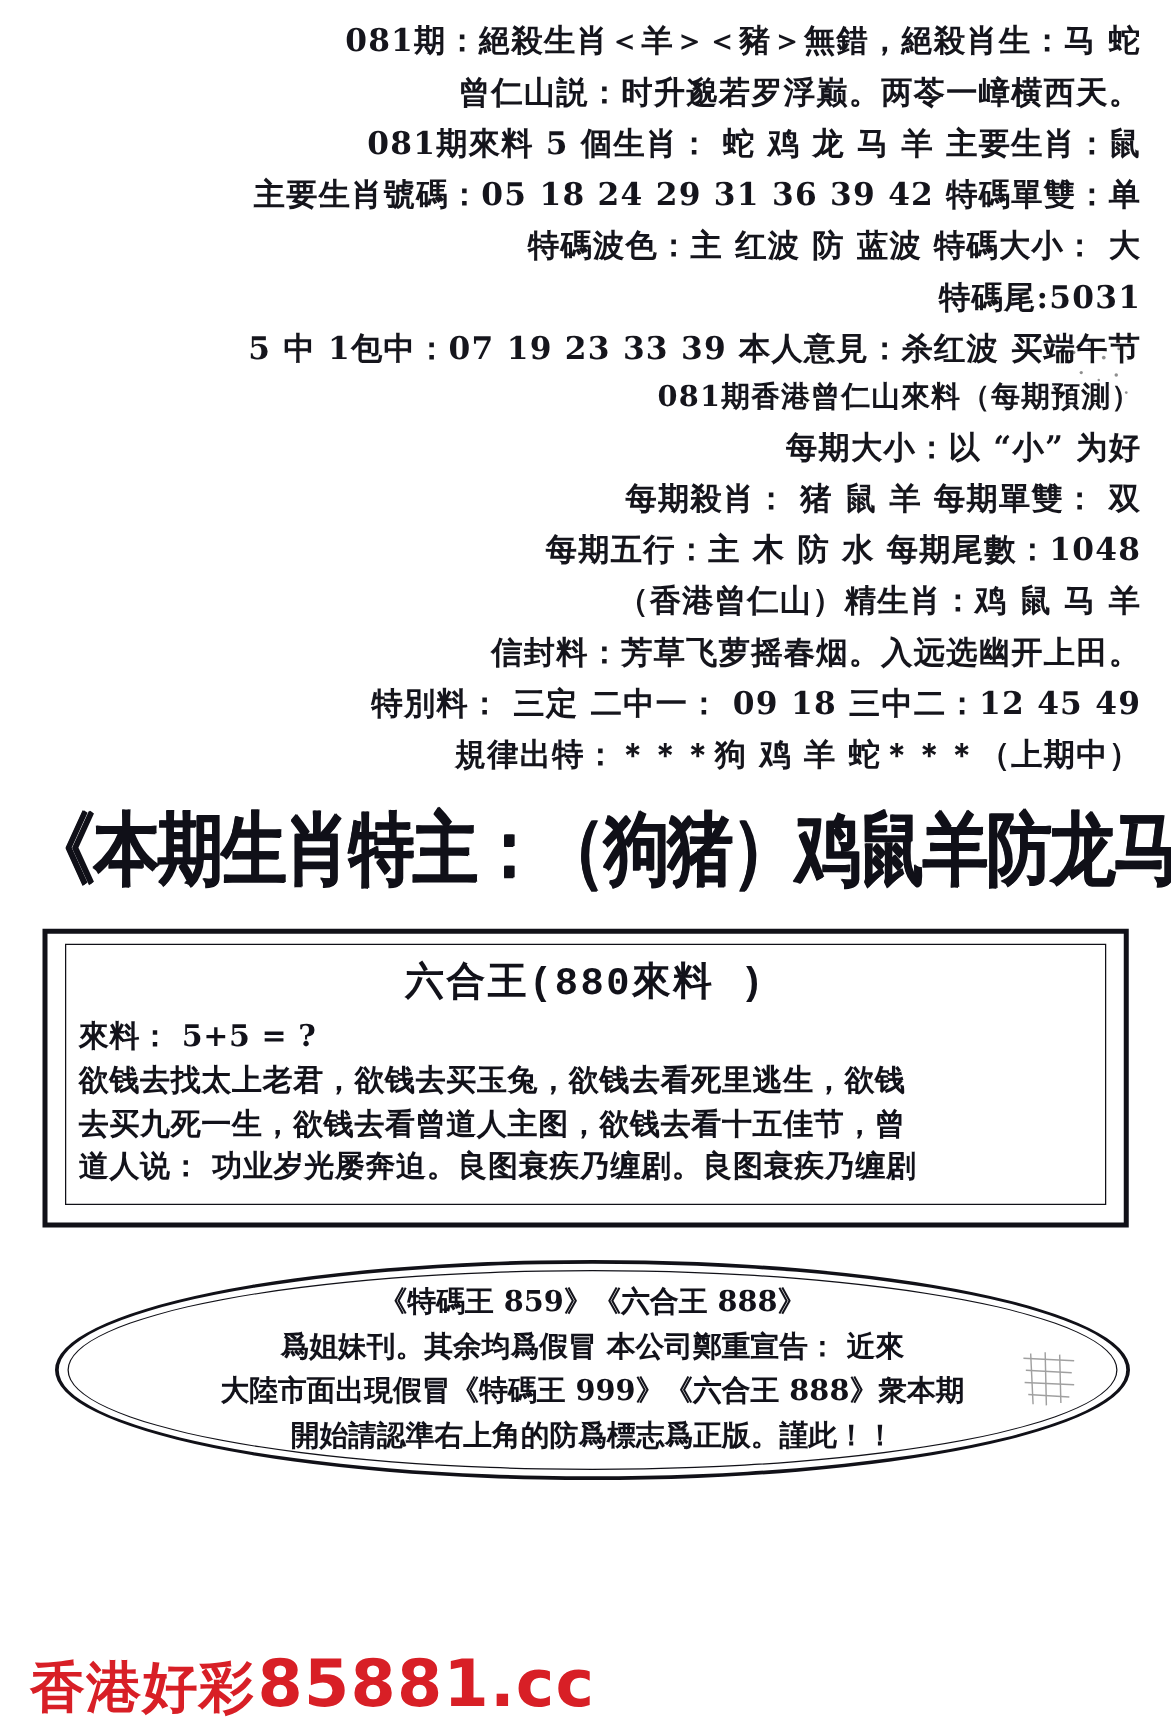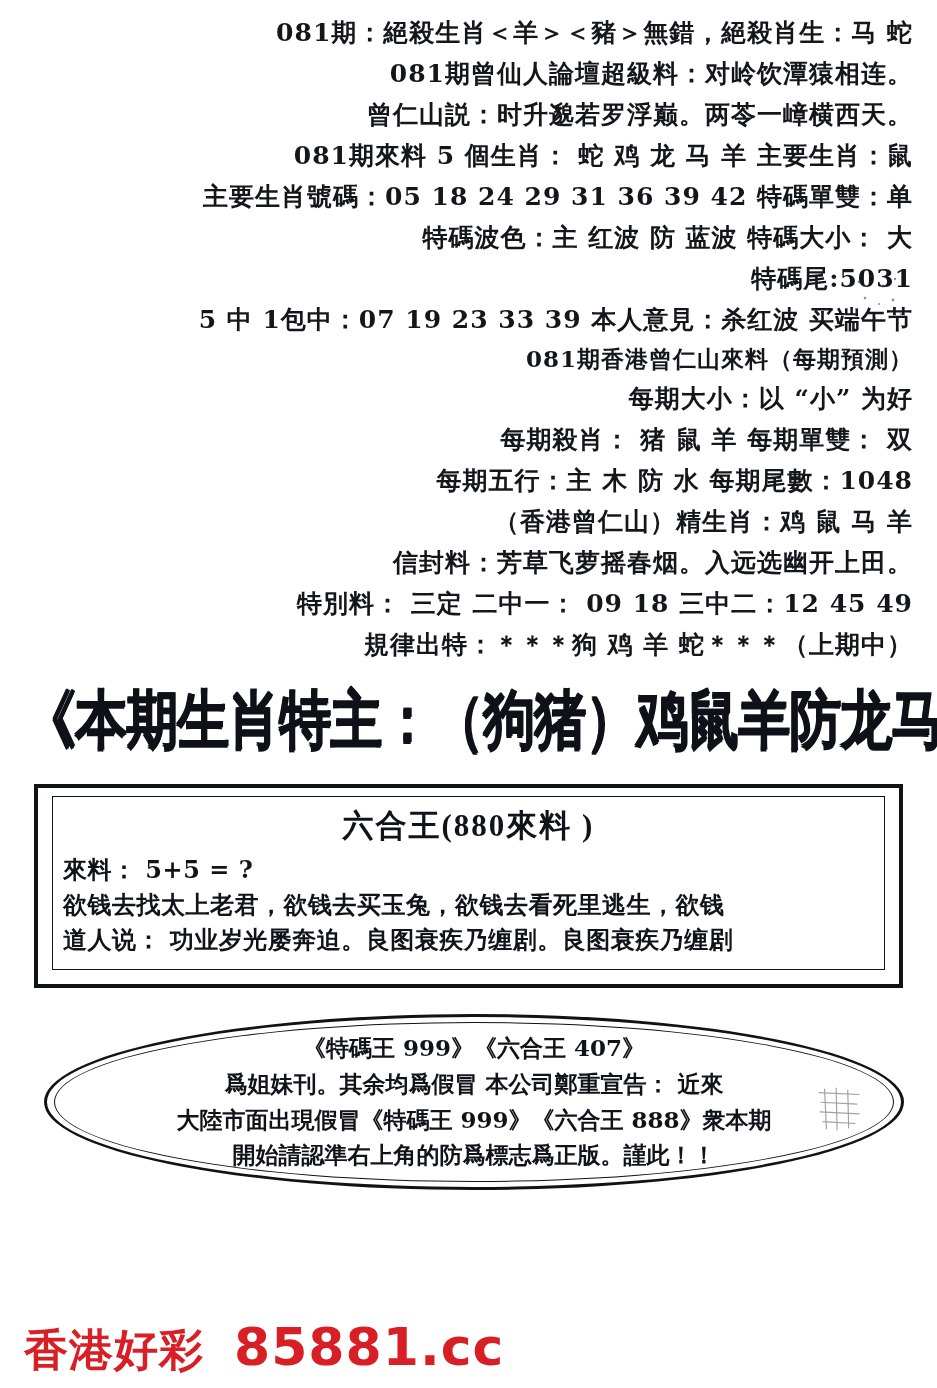--- a/index.html
+++ b/index.html
@@ -60,21 +60,21 @@
     margin: 36px 10px 0 10px;
     border: 4px solid #111118;
     padding: 8px 14px 14px 14px;
   }
   .box-inner {
     border: 1px solid #111118;
     padding: 6px 10px 12px 10px;
   }
   .box-title {
     text-align: center;
-    font-family: Liberation Serif, serif;
+    font-family: Liberation Mono, monospace;
     font-weight: 700;
     font-size: 31px;
     letter-spacing: 2px;
     margin: 2px 0 6px 0;
   }
   .box-line {
     font-family: "DejaVu Serif", serif;
     font-size: 24px;
     font-weight: 600;
     line-height: 1.45;
@@ -121,21 +121,21 @@
   }
   .oval-text .t-line { white-space: nowrap; }
 
   
   .footer {
     position: absolute;
     left: 24px;
     bottom: 8px;
     display: flex;
     align-items: baseline;
-    gap: 30px;
+    gap: 2px;
     justify-content: flex-end;
   }
   .footer .cn {
     font-family: "DejaVu Sans", sans-serif;
     font-weight: 700;
     font-size: 44px;
     color: #d81f26;
     letter-spacing: 1px;
   }
   .footer .num {
@@ -162,21 +162,20 @@
     opacity: 0.5;
   }
 </style>
 </head>
 <body>
 
 <div class="page">
 
   <div class="lines">
     <div class="line indent">081期：絕殺生肖＜羊＞＜豬＞無錯，絕殺肖生：马 蛇</div>
-    <div class="line indent">081期曾仙人論壇超級料：对岭饮潭猿相连。</div>
     <div class="line">曾仁山説：时升邈若罗浮巅。两苓一嶂横西天。</div>
     <div class="line">081期來料 5 個生肖：  蛇  鸡  龙   马 羊   主要生肖：鼠</div>
     <div class="line">主要生肖號碼：05 18 24 29 31 36 39 42 特碼單雙：单</div>
     <div class="line">特碼波色：主  红波  防 蓝波 特碼大小：  大</div>
     <div class="line">特碼尾:5031</div>
     <div class="line">5 中 1包中：07 19 23 33 39  本人意見：杀红波  买端午节</div>
     <div class="line small">081期香港曾仁山來料（每期預測）</div>
     <div class="line">每期大小：以 “小” 为好</div>
     <div class="line">每期殺肖：  猪 鼠 羊  每期單雙：  双</div>
     <div class="line">每期五行：主 木 防 水 每期尾數：1048</div>
@@ -201,29 +200,30 @@
     </g>
   </svg>
 
   <div class="banner">《本期生肖特主：（狗猪）鸡鼠羊防龙马猴》</div>
 
   <div class="box">
     <div class="box-inner">
       <div class="box-title">六合王(880來料 )</div>
       <div class="box-line">來料： 5+5 = ?</div>
       <div class="box-line">欲钱去找太上老君，欲钱去买玉兔，欲钱去看死里逃生，欲钱</div>
+      <div class="box-line">去买九死一生，欲钱去看曾道人主图，欲钱去看十五佳节，曾</div>
       <div class="box-line">道人说： 功业岁光屡奔迫。良图衰疾乃缠剧。良图衰疾乃缠剧</div>
     </div>
   </div>
 
   <div class="oval-wrap">
     <div class="oval"></div>
     <div class="oval-inner"></div>
     <div class="oval-text">
-      <div class="t-line">《特碼王 999》《六合王 407》</div>
+      <div class="t-line">《特碼王 859》《六合王 888》</div>
       <div class="t-line">爲姐妹刊。其余均爲假冒 本公司鄭重宣告：  近來</div>
       <div class="t-line">大陸市面出現假冒《特碼王 999》《六合王 888》衆本期</div>
       <div class="t-line">開始請認準右上角的防爲標志爲正版。謹此！！</div>
     </div>
     <svg class="stamp" viewBox="0 0 60 60">
       <g stroke="#444" fill="none" stroke-width="1.2">
         <path d="M8 12 L50 14 M10 22 L48 24 M9 32 L50 34 M12 42 L46 44"></path>
         <path d="M14 8 L16 50 M26 7 L27 51 M38 9 L39 49"></path>
       </g>
     </svg>

